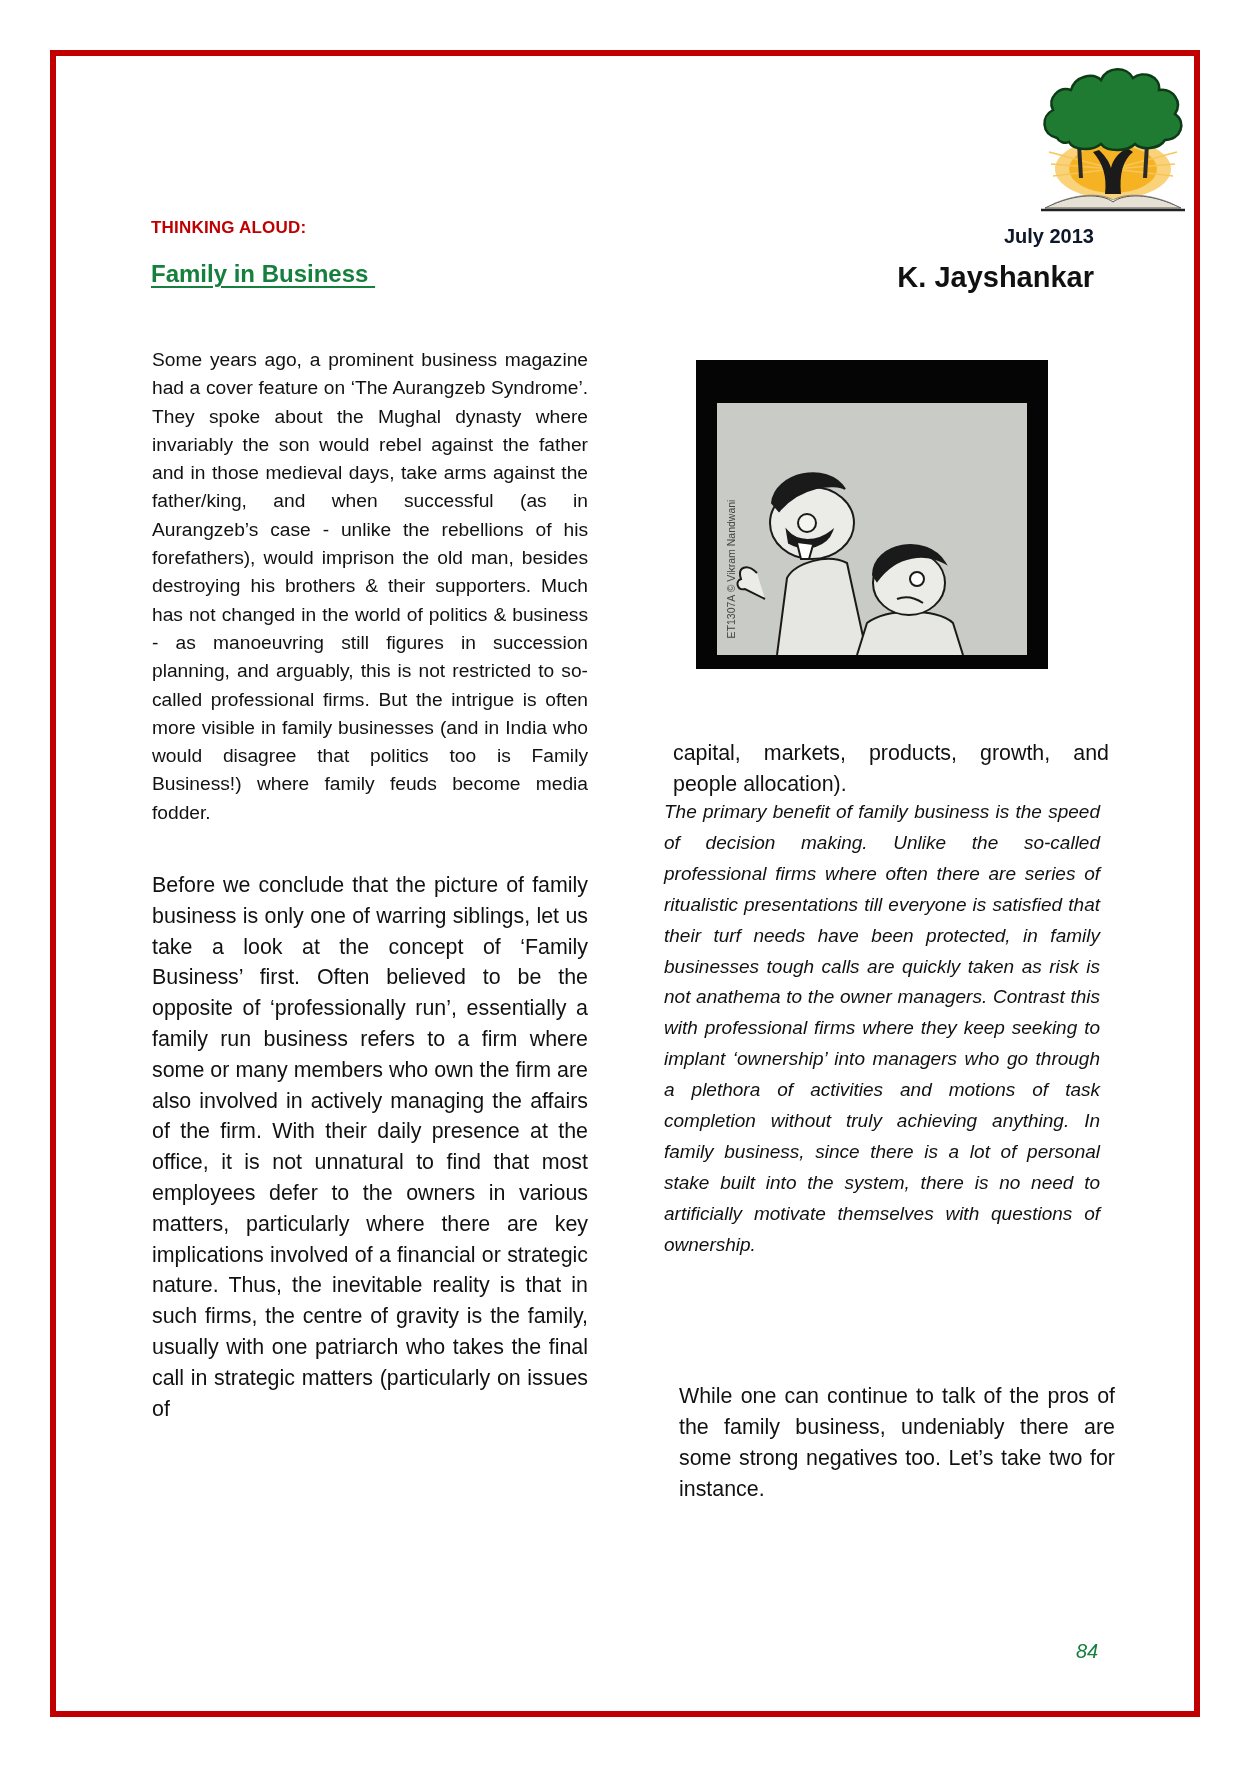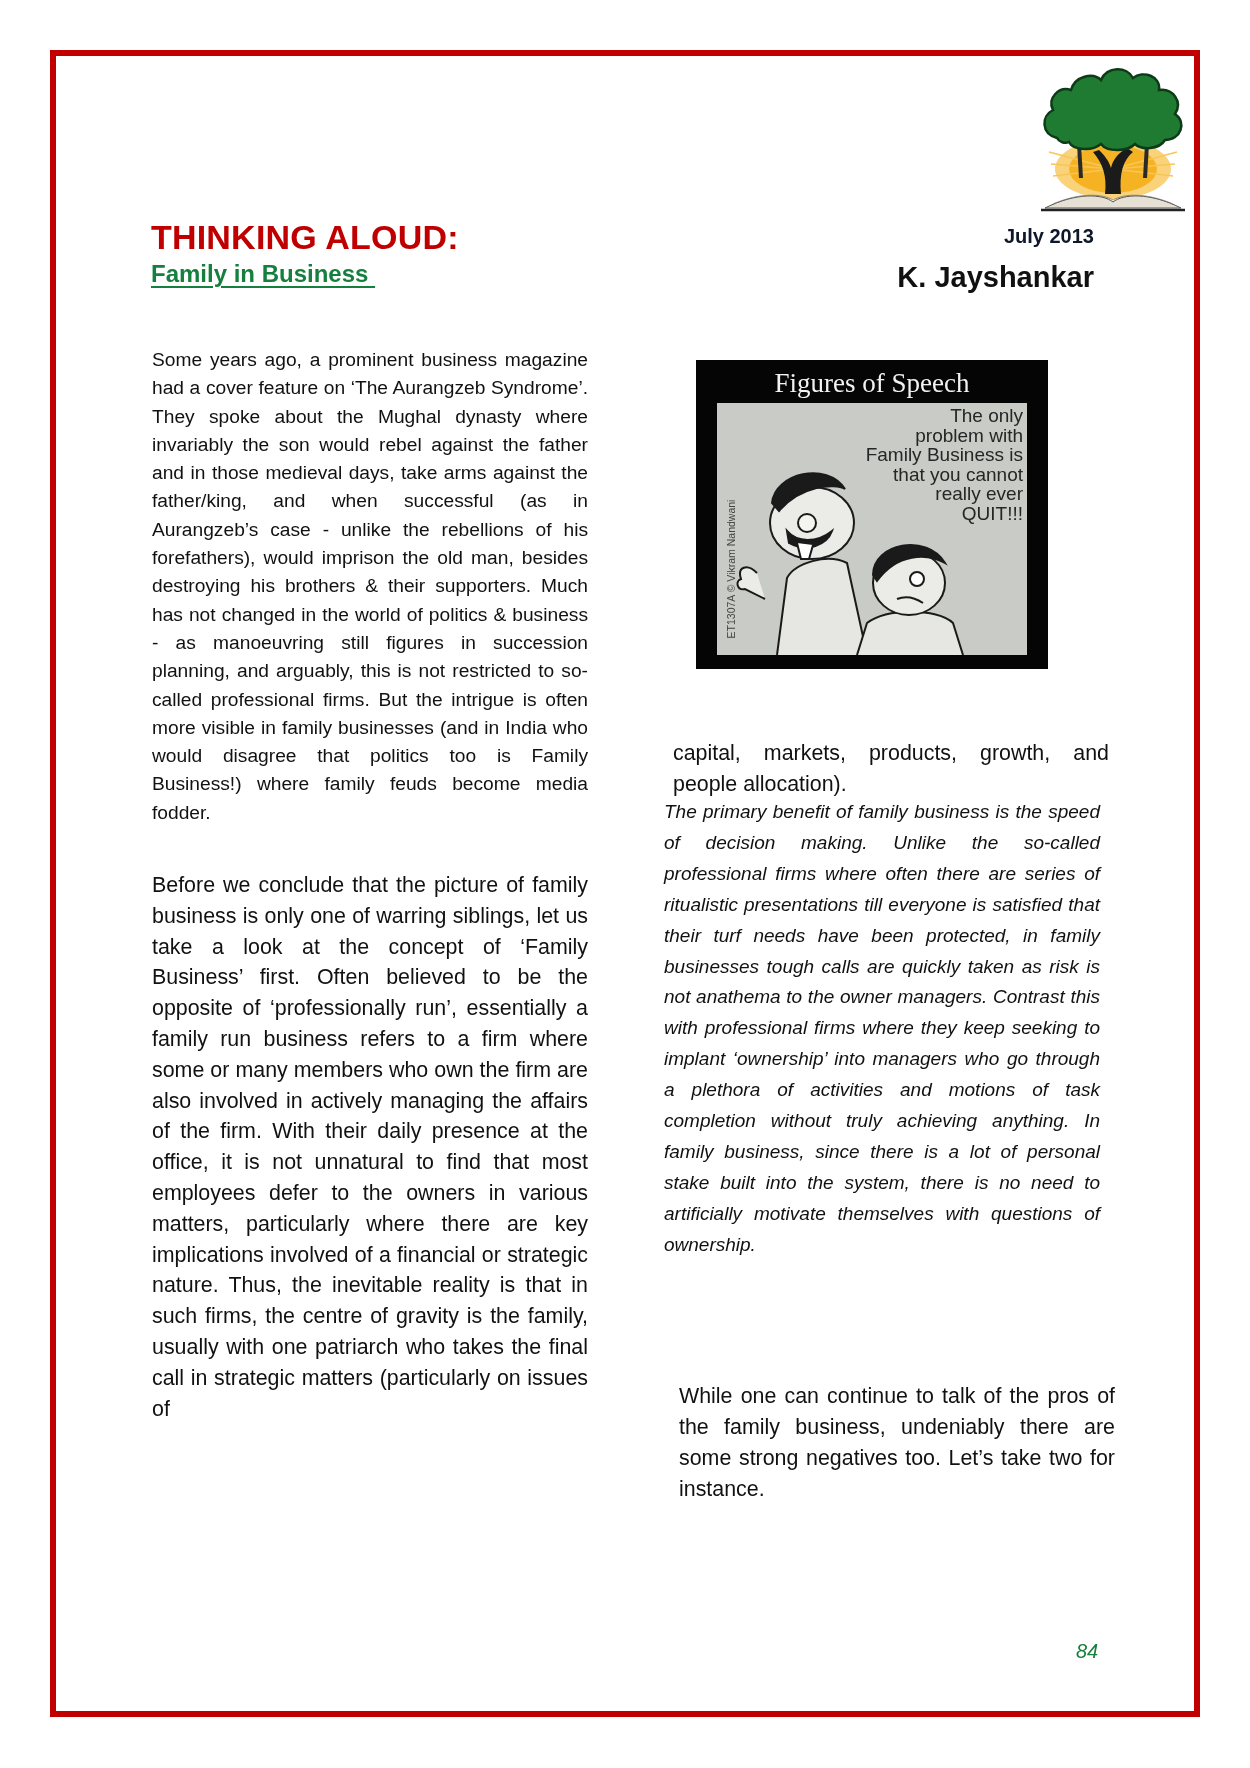--- a/index.html
+++ b/index.html
@@ -1,19 +1,19 @@
 <!DOCTYPE html>
 <html><head>
 <meta charset="utf-8">
 <style>
   html, body { margin:0; padding:0; background:#ffffff; }
   body { width:1250px; height:1768px; position:relative; overflow:hidden; font-family:"Liberation Sans", sans-serif; color:#111; }
   .frame { position:absolute; left:50px; top:50px; width:1138px; height:1655px; border:6px solid #c00000; box-sizing:content-box; }
   .logo { position:absolute; left:1037px; top:64px; width:152px; height:150px; }
-  .title-kicker { position:absolute; left:151px; top:218px; font-size:34px; font-weight:bold; color:#c00000; letter-spacing:0.2px; white-space:nowrap; }
+  .title-kicker { position:absolute; left:151px; top:218px; font-size:17px; font-weight:bold; color:#c00000; letter-spacing:0.2px; white-space:nowrap; }
   .title-main { position:absolute; left:151px; top:260px; font-size:24px; font-weight:bold; color:#15803d; text-decoration:underline; text-underline-offset:4px; text-decoration-thickness:2px; white-space:pre; }
   .date { position:absolute; right:156px; top:225px; font-size:20px; font-weight:bold; color:#0f172a; white-space:nowrap; }
   .author { position:absolute; right:156px; top:261px; font-size:29px; font-weight:bold; color:#111; white-space:nowrap; }
   .p1 { position:absolute; left:152px; top:346px; width:436px; font-size:19.2px; line-height:28.3px; text-align:justify; margin:0; }
   .p2 { position:absolute; left:152px; top:870px; width:436px; font-size:21.4px; line-height:30.8px; text-align:justify; margin:0; }
   .p3 { position:absolute; left:663px; top:728px; width:436px; font-size:21.4px; line-height:30.5px; text-align:justify; margin:10px; }
   .p4 { position:absolute; left:663px; top:796px; width:436px; font-size:19px; line-height:30.9px; text-align:justify; margin:1px;font-style:italic; }
   .p5 { position:absolute; left:663px; top:1365px; width:436px; font-size:21.4px; line-height:30.9px; text-align:justify; margin:16px; }
   .cartoon { position:absolute; left:696px; top:360px; width:352px; height:309px; background:#050505; }
   .cartoon-title { position:absolute; left:0; width:100%; top:8px; text-align:center; color:#f2f2f2; font-family:"Liberation Serif", serif; font-size:27px; white-space:nowrap; }
@@ -56,21 +56,20 @@
 
 <div class="title-kicker">THINKING ALOUD:</div>
 <div class="title-main">Family in Business </div>
 <div class="date">July 2013</div>
 <div class="author">K. Jayshankar</div>
 
 <p class="p1">Some years ago, a prominent business magazine had a cover feature on ‘The Aurangzeb Syndrome’. They spoke about the Mughal dynasty where invariably the son would rebel against the father and in those medieval days, take arms against the father/king, and when successful (as in Aurangzeb’s case - unlike the rebellions of his forefathers), would imprison the old man, besides destroying his brothers &amp; their supporters. Much has not changed in the world of politics &amp; business - as manoeuvring still figures in succession planning, and arguably, this is not restricted to so-called professional firms. But the intrigue is often more visible in family businesses (and in India who would disagree that politics too is Family Business!) where family feuds become media fodder.</p>
 <p class="p2">Before we conclude that the picture of family business is only one of warring siblings, let us take a look at the concept of ‘Family Business’ first. Often believed to be the opposite of ‘professionally run’, essentially a family run business refers to a firm where some or many members who own the firm are also involved in actively managing the affairs of the firm. With their daily presence at the office, it is not unnatural to find that most employees defer to the owners in various matters, particularly where there are key implications involved of a financial or strategic nature. Thus, the inevitable reality is that in such firms, the centre of gravity is the family, usually with one patriarch who takes the final call in strategic matters (particularly on issues of</p>
 
 <div class="cartoon">
-  <div class="cartoon-title">Figures of Speech</div>
   <div class="cartoon-panel">
     <svg class="cartoon-art" viewBox="0 0 310 252">
 
       <g fill="none" stroke="#1a1a1a" stroke-width="2">
         <path d="M60 252 L70 175 C78 160 110 150 130 160 L150 252" fill="#e6e6e2"></path>
         <ellipse cx="95" cy="120" rx="42" ry="36" fill="#ebebe7"></ellipse>
         <path d="M55 100 C58 70 110 58 128 86 C118 80 84 82 62 108 Z" fill="#1a1a1a"></path>
         <circle cx="90" cy="120" r="9" fill="#f4f4f0"></circle>
         <path d="M70 128 C80 140 100 140 115 128 C110 142 90 150 72 140 Z" fill="#1a1a1a"></path>
         <path d="M80 140 L84 156 L92 156 L96 142" fill="#fff"></path>
@@ -78,28 +77,20 @@
       </g>
 
       <g fill="none" stroke="#1a1a1a" stroke-width="2">
         <path d="M140 252 L150 220 C170 205 220 205 236 220 L246 252" fill="#e6e6e2"></path>
         <ellipse cx="192" cy="180" rx="36" ry="32" fill="#ebebe7"></ellipse>
         <path d="M156 172 C156 140 210 130 228 160 C210 150 180 150 160 178 Z" fill="#1a1a1a"></path>
         <circle cx="200" cy="176" r="7" fill="#fff"></circle>
         <path d="M180 196 C190 192 200 196 206 200"></path>
       </g>
     </svg>
-    <div class="cartoon-caption">
-      <div>The only</div>
-      <div>problem with</div>
-      <div>Family Business is</div>
-      <div>that you cannot</div>
-      <div>really ever</div>
-      <div>QUIT!!!</div>
-    </div>
     <div class="cartoon-credit">ET1307A © Vikram Nandwani</div>
   </div>
 </div>
 
 <p class="p3">capital, markets, products, growth, and people allocation).</p>
 <p class="p4">The primary benefit of family business is the speed of decision making. Unlike the so-called professional firms where often there are series of ritualistic presentations till everyone is satisfied that their turf needs have been protected, in family businesses tough calls are quickly taken as risk is not anathema to the owner managers. Contrast this with professional firms where they keep seeking to implant ‘ownership’ into managers who go through a plethora of activities and motions of task completion without truly achieving anything. In family business, since there is a lot of personal stake built into the system, there is no need to artificially motivate themselves with questions of ownership.</p>
 <p class="p5">While one can continue to talk of the pros of the family business, undeniably there are some strong negatives too. Let’s take two for instance.</p>
 
 <div class="page-number">84</div>
 

